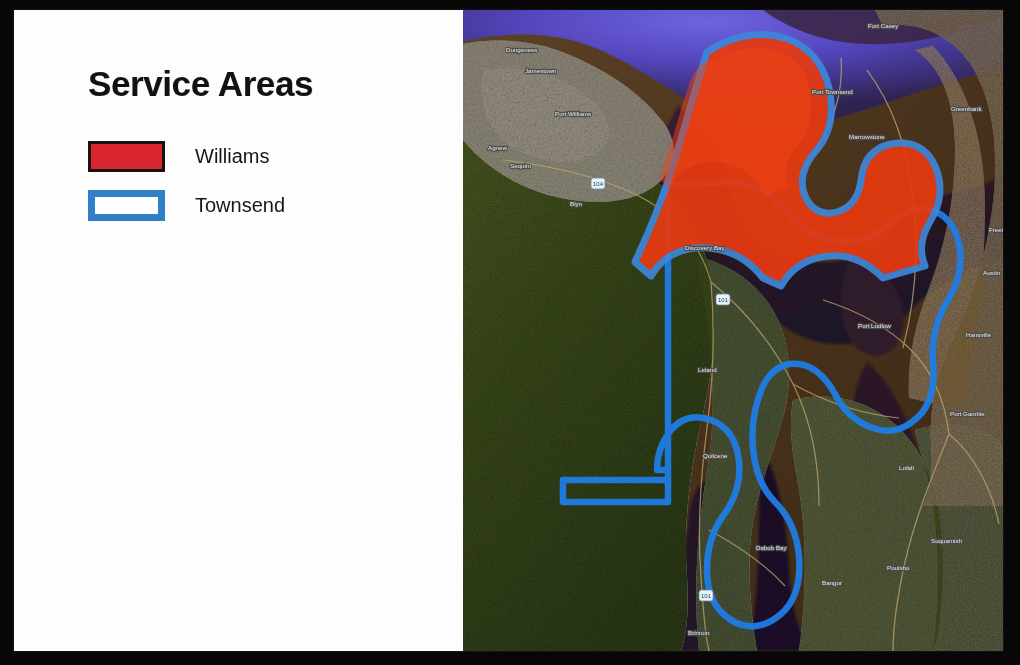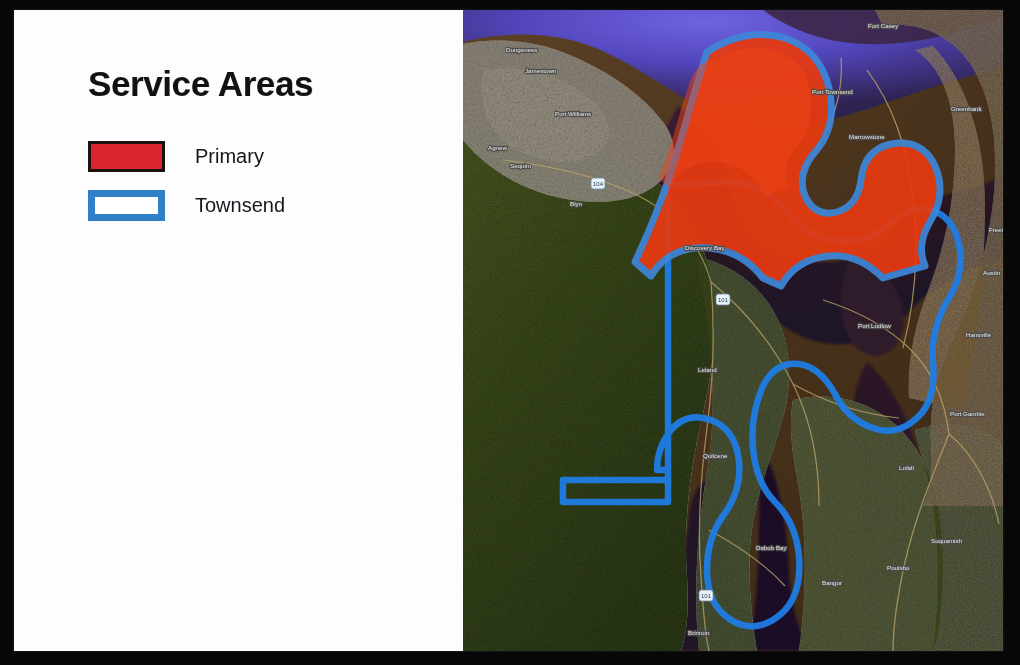--- a/index.html
+++ b/index.html
@@ -44,21 +44,21 @@
 
 <div id="frame">
   <div id="slide">
 
     <div id="legend-panel">
 
       <div id="slide-title">Service Areas</div>
 
       <div class="legend-row" id="legend-row-primary">
         <div class="swatch swatch-primary"></div>
-        <div class="legend-label">Primary</div>
+        <div class="legend-label">Williams</div>
       </div>
 
       <div class="legend-row" id="legend-row-secondary">
         <div class="swatch swatch-secondary"></div>
         <div class="legend-label">Townsend</div>
       </div>
     </div>
 
     <div id="map">
       <svg viewBox="0 0 540 641" xmlns="http://www.w3.org/2000/svg">

